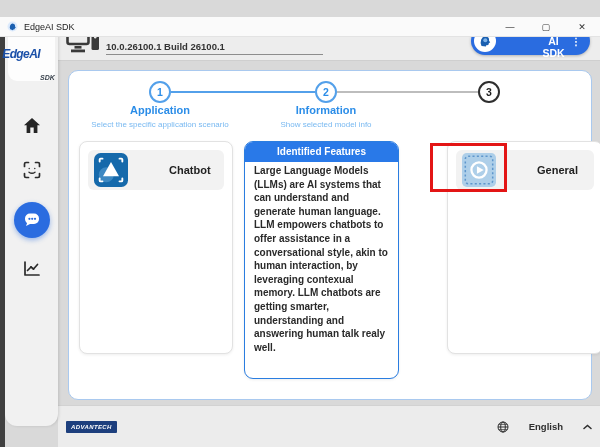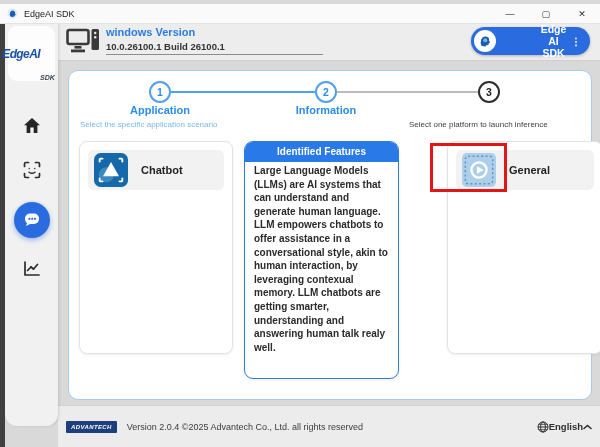--- a/index.html
+++ b/index.html
@@ -6,21 +6,21 @@
   html,body { width:600px; height:447px; }
   body {
     font-family:"Liberation Sans", sans-serif;
     background:#d9d9d9;
     position:relative;
     overflow:hidden;
     -webkit-font-smoothing:antialiased;
   }
   
   .titlebar {
-    position:absolute; left:0; top:4px; width:600px; height:20px;
+    position:absolute; left:0; top:17px; width:600px; height:20px;
     background:#fafafa; border-bottom:1px solid #e3e3e3;
     display:flex; align-items:center; padding-left:7px; z-index:30;
   }
   .titlebar .app-ico { width:11px; height:11px; display:block; }
   .titlebar .title-text { font-size:9px; color:#222; margin-left:6px; }
   .win-controls { position:absolute; right:0; top:0; height:20px; display:flex; }
   .win-btn {
     width:36px; height:20px; display:flex; align-items:center; justify-content:center;
     font-size:9px; color:#333; cursor:default;
   }
@@ -85,41 +85,41 @@
     position:absolute; top:10px; width:22px; height:22px; border-radius:50%; background:#fff;
     display:flex; align-items:center; justify-content:center;
     font-size:10.5px; font-weight:bold;
   }
   .step-circle.blue { border:2px solid #53a0ea; color:#2b8de8; }
   .step-circle.dark { border:2px solid #2e2e2e; color:#1e1e1e; }
   .sc-1 { left:80px; } .sc-2 { left:246px; } .sc-3 { left:409px; }
   .step-label { position:absolute; top:33px; width:160px; text-align:center; font-size:11px; font-weight:bold; }
   .step-label.blue { color:#2b8de8; } .step-label.dark { color:#1e1e1e; }
   .sl-1 { left:11px; } .sl-2 { left:177px; } .sl-3 { left:340px; }
-  .step-sub { position:absolute; top:48px; width:160px; font-size:8px; line-height:1.4; }
+  .step-sub { position:absolute; top:48px; width:160px; text-align:center; font-size:8px; line-height:1.4; }
   .step-sub.blue { color:#79b9f1; } .step-sub.dark { color:#3d3d3d; }
   
   .col {
     position:absolute; top:70px; background:#fff; border:1px solid #e2e2e2; border-radius:8px;
     box-shadow:0 1px 3px rgba(0,0,0,.07);
   }
   .col-app  { left:10px;  width:154px; height:213px; }
   .col-info { left:175px; width:155px; height:238px; border:1.5px solid #2a7de0; overflow:hidden; border-radius:9px; }
   .col-demo { left:341px; width:156px; height:213px;margin-left:37px; }
   .info-header {
     background:#2979e8; color:#fff; font-weight:bold; font-size:10px;
     text-align:center; padding:4px 0 5px;
   }
   .info-body {
     padding:2px 9px; font-size:10px; font-weight:bold; color:#2a2a2a; line-height:1.36;
   }
   .item-card {
     position:absolute; left:8px; right:8px; top:8px; height:40px;
     background:#f2f2f2; border-radius:6px;
-    display:flex; align-items:center; padding-left:6px; cursor:pointer;
+    display:flex; align-items:center; padding-left:6px; cursor:pointer;gap:28px;
   }
   .item-label { font-size:11px; font-weight:bold; color:#222; margin-left:13px; }
   .sq-icon { width:34px; height:34px; display:block; flex:none; }
   
   .annotation {
     position:absolute; left:430px; top:143px; width:77px; height:49px;
     border:3px solid #e31515; z-index:20; pointer-events:none;
   }
   
   .footer {
@@ -127,21 +127,21 @@
     background:#ececec; border-top:1px solid #d2d2d2;
     display:flex; align-items:center;
   }
   .advantech-logo {
     margin-left:8px; background:#1d3f7d; color:#fff;
     font-size:6px; font-weight:bold; font-style:italic; letter-spacing:.4px;
     padding:3px 5px; border-radius:1px; flex:none;
   }
   .footer-version { font-size:9px; color:#3c3c3c; margin-left:10px; }
   .lang-control {
-    margin-left:auto; margin-right:8px; display:flex; align-items:center; gap:0; cursor:pointer;
+    margin-left:auto; margin-right:8px; display:flex; align-items:center; gap:20px; cursor:pointer;
   }
   .lang-label { font-size:9.5px; font-weight:bold; color:#2e2e2e; }
 </style>
 </head>
 <body>
 
 <div class="titlebar">
   <svg class="app-ico" viewBox="0 0 12 12">
     <circle cx="6" cy="6" r="5.5" fill="#dceafc"></circle>
     <path d="M3.5 9 Q2.5 6.5 3.5 4.5 Q4.8 2.2 7 3 Q9.4 3.8 8.8 6 L9.6 7.4 L8.6 7.8 Q8.6 9.6 6.8 9.2 L6.5 10.2 Z" fill="#1a5fb0"></path>
@@ -238,21 +238,21 @@
   <div class="connector conn-2"></div>
 
   <div class="step-circle blue sc-1">1</div>
   <div class="step-circle blue sc-2">2</div>
   <div class="step-circle dark sc-3">3</div>
 
   <div class="step-label blue sl-1">Application</div>
   <div class="step-label blue sl-2">Information</div>
 
   <div class="step-sub blue sl-1">Select the specific application scenario</div>
-  <div class="step-sub dark sl-3">Select one platform to launch inference</div>
+  <div class="step-sub blue sl-2">Show selected model info</div>
 
   <div class="col col-app">
     <div class="item-card">
       <svg class="sq-icon" viewBox="0 0 36 36">
         <rect x="0" y="0" width="36" height="36" rx="7" fill="#1569ab"></rect>
         <circle cx="13" cy="23" r="8" fill="#4a93c9" opacity="0.75"></circle>
         <path d="M18 9.5 L26.5 24.5 H9.5 Z" fill="#ffffff"></path>
         <g fill="none" stroke="#ffffff" stroke-width="2" stroke-linecap="round">
           <path d="M6 9 V7 Q6 6 7 6 H9"></path>
           <path d="M27 6 H29 Q30 6 30 7 V9"></path>
@@ -279,21 +279,20 @@
       </svg>
       <span class="item-label">General</span>
     </div>
   </div>
 </div>
 
 <div class="annotation"></div>
 
 <div class="footer">
   <span class="advantech-logo">ADVANTECH</span>
-  <span class="footer-version">Version 2.0.4 ©2025 Advantech Co., Ltd. all rights reserved</span>
   <div class="lang-control">
     <svg width="12" height="12" viewBox="0 0 12 12" fill="none" stroke="#2e2e2e" stroke-width="1">
       <circle cx="6" cy="6" r="5"></circle>
       <ellipse cx="6" cy="6" rx="2.3" ry="5"></ellipse>
       <path d="M1 6 H11"></path>
       <path d="M1.7 3.3 H10.3 M1.7 8.7 H10.3" stroke-width="0.8"></path>
     </svg>
     <span class="lang-label">English</span>
     <svg width="9" height="6" viewBox="0 0 9 6" fill="none" stroke="#2e2e2e" stroke-width="1.5" stroke-linecap="round">
       <path d="M1 4.5 L4.5 1.5 L8 4.5"></path>

